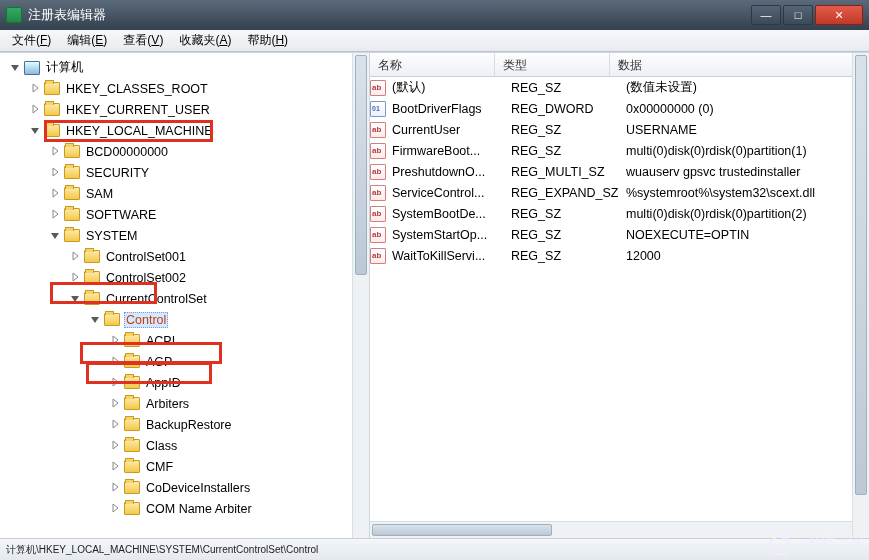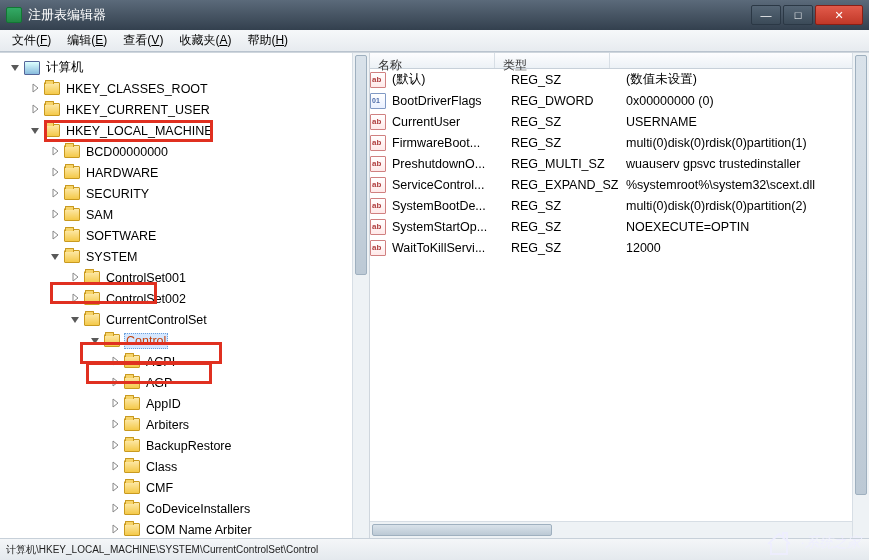--- a/index.html
+++ b/index.html
@@ -30,21 +30,21 @@
 .tw { width:11px; height:11px; display:inline-block; margin-right:2px; }
 .tw svg { display:block; }
 .folder { width:16px; height:13px; display:inline-block; margin:0 4px 0 1px; background:linear-gradient(#fde9a9,#f4c949); border:1px solid #c99a1f; border-radius:1px; position:relative; }
 .folder::before { content:""; position:absolute; top:-3px; left:0; width:7px; height:3px; background:#f7d46a; border:1px solid #c99a1f; border-bottom:none; border-radius:1px 1px 0 0; }
 .pc-icon { width:16px; height:14px; display:inline-block; margin:0 4px 0 1px; background:linear-gradient(#dff,#8bd); border:1px solid #569; border-radius:1px; }
 .node .label { padding:0 2px; }
 .node.sel .label { background:#d6e8ff; border:1px dotted #6aa0dc; padding:0 1px; color:#c2410c; }
 .redbox { position:absolute; border:3px solid #e03020; pointer-events:none; }
 
 
-.list-head { height:16px; background:linear-gradient(#fdfdfe,#ecf1f6); border-bottom:1px solid #c7d0d9; display:flex; font-size:12px; color:#333; }
+.list-head { height:24px; background:linear-gradient(#fdfdfe,#ecf1f6); border-bottom:1px solid #c7d0d9; display:flex; font-size:12px; color:#333; }
 .list-head .col { padding:4px 8px; border-right:1px solid #d7dee5; }
 .col-name { width:125px; }
 .col-type { width:115px; }
 .col-data { flex:1; }
 .list-body { font-size:12.5px; }
 .row { height:21px; display:flex; align-items:center; }
 .row .ico { width:16px; height:16px; margin-right:6px; display:inline-block; border:1px solid; border-radius:1px; position:relative; font-size:8px; font-weight:bold; line-height:13px; text-align:left; padding-left:1px; }
 .ico.str { background:linear-gradient(#fff,#ffe9e9); border-color:#d08080; color:#b04040; }
 .ico.str::after { content:"ab"; }
 .ico.bin { background:linear-gradient(#fff,#e9f0ff); border-color:#8099c4; color:#4a69a8; }
@@ -143,30 +143,20 @@
           <span class="label">BCD00000000</span>
         </div>
         <div class="node">
           <span style="display:inline-block;width:50px"></span>
           <span class="tw">
             <svg width="11" height="11">
               <path d="M3 1 L3 9 L8 5 Z" fill="none" stroke="#888"></path>
             </svg>
           </span>
           <span class="folder"></span>
-          <span class="label">HARDWARE</span>
-        </div>
-        <div class="node">
-          <span style="display:inline-block;width:50px"></span>
-          <span class="tw">
-            <svg width="11" height="11">
-              <path d="M3 1 L3 9 L8 5 Z" fill="none" stroke="#888"></path>
-            </svg>
-          </span>
-          <span class="folder"></span>
           <span class="label">SECURITY</span>
         </div>
         <div class="node">
           <span style="display:inline-block;width:50px"></span>
           <span class="tw">
             <svg width="11" height="11">
               <path d="M3 1 L3 9 L8 5 Z" fill="none" stroke="#888"></path>
             </svg>
           </span>
           <span class="folder"></span>
@@ -331,20 +321,21 @@
 
     <div class="vscroll">
         <div class="thumb" style="top:2px; height:220px;"></div>
       </div>
   </div>
 
   <div class="pane list-pane" style="position:relative;">
     <div class="list-head">
       <div class="col col-name">名称</div>
       <div class="col col-type">类型</div>
+      <div class="col col-data">数据</div>
     </div>
     <div class="list-body" id="list-body">
         <div class="row">
           <span class="ico str"></span>
           <span class="c-name">(默认)</span>
           <span class="c-type">REG_SZ</span>
           <span class="c-data">(数值未设置)</span>
         </div>
         <div class="row">
           <span class="ico bin"></span>

